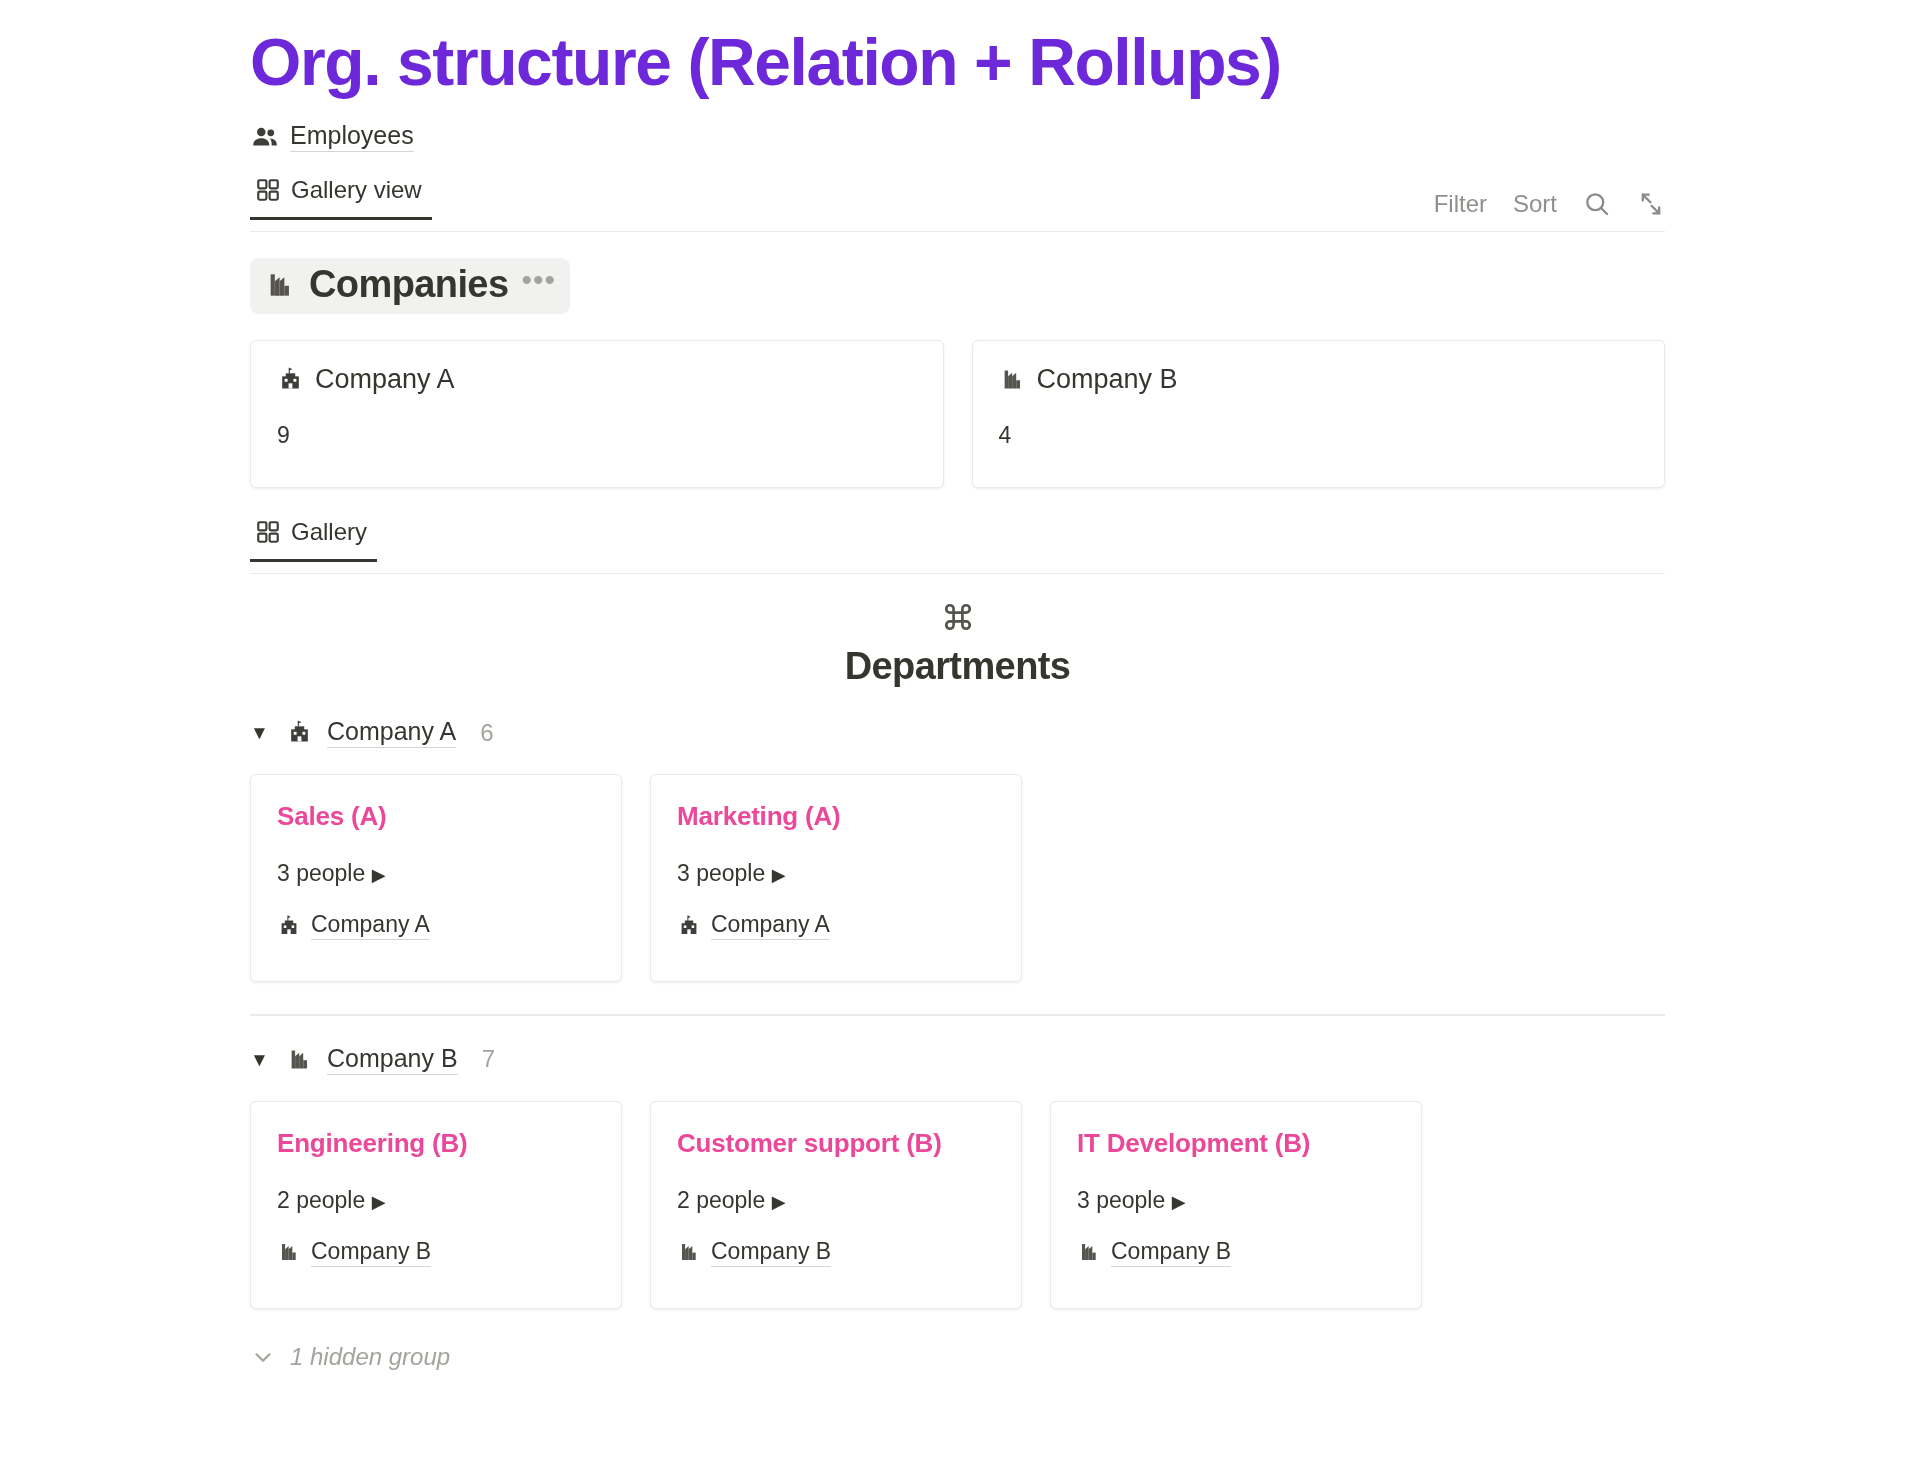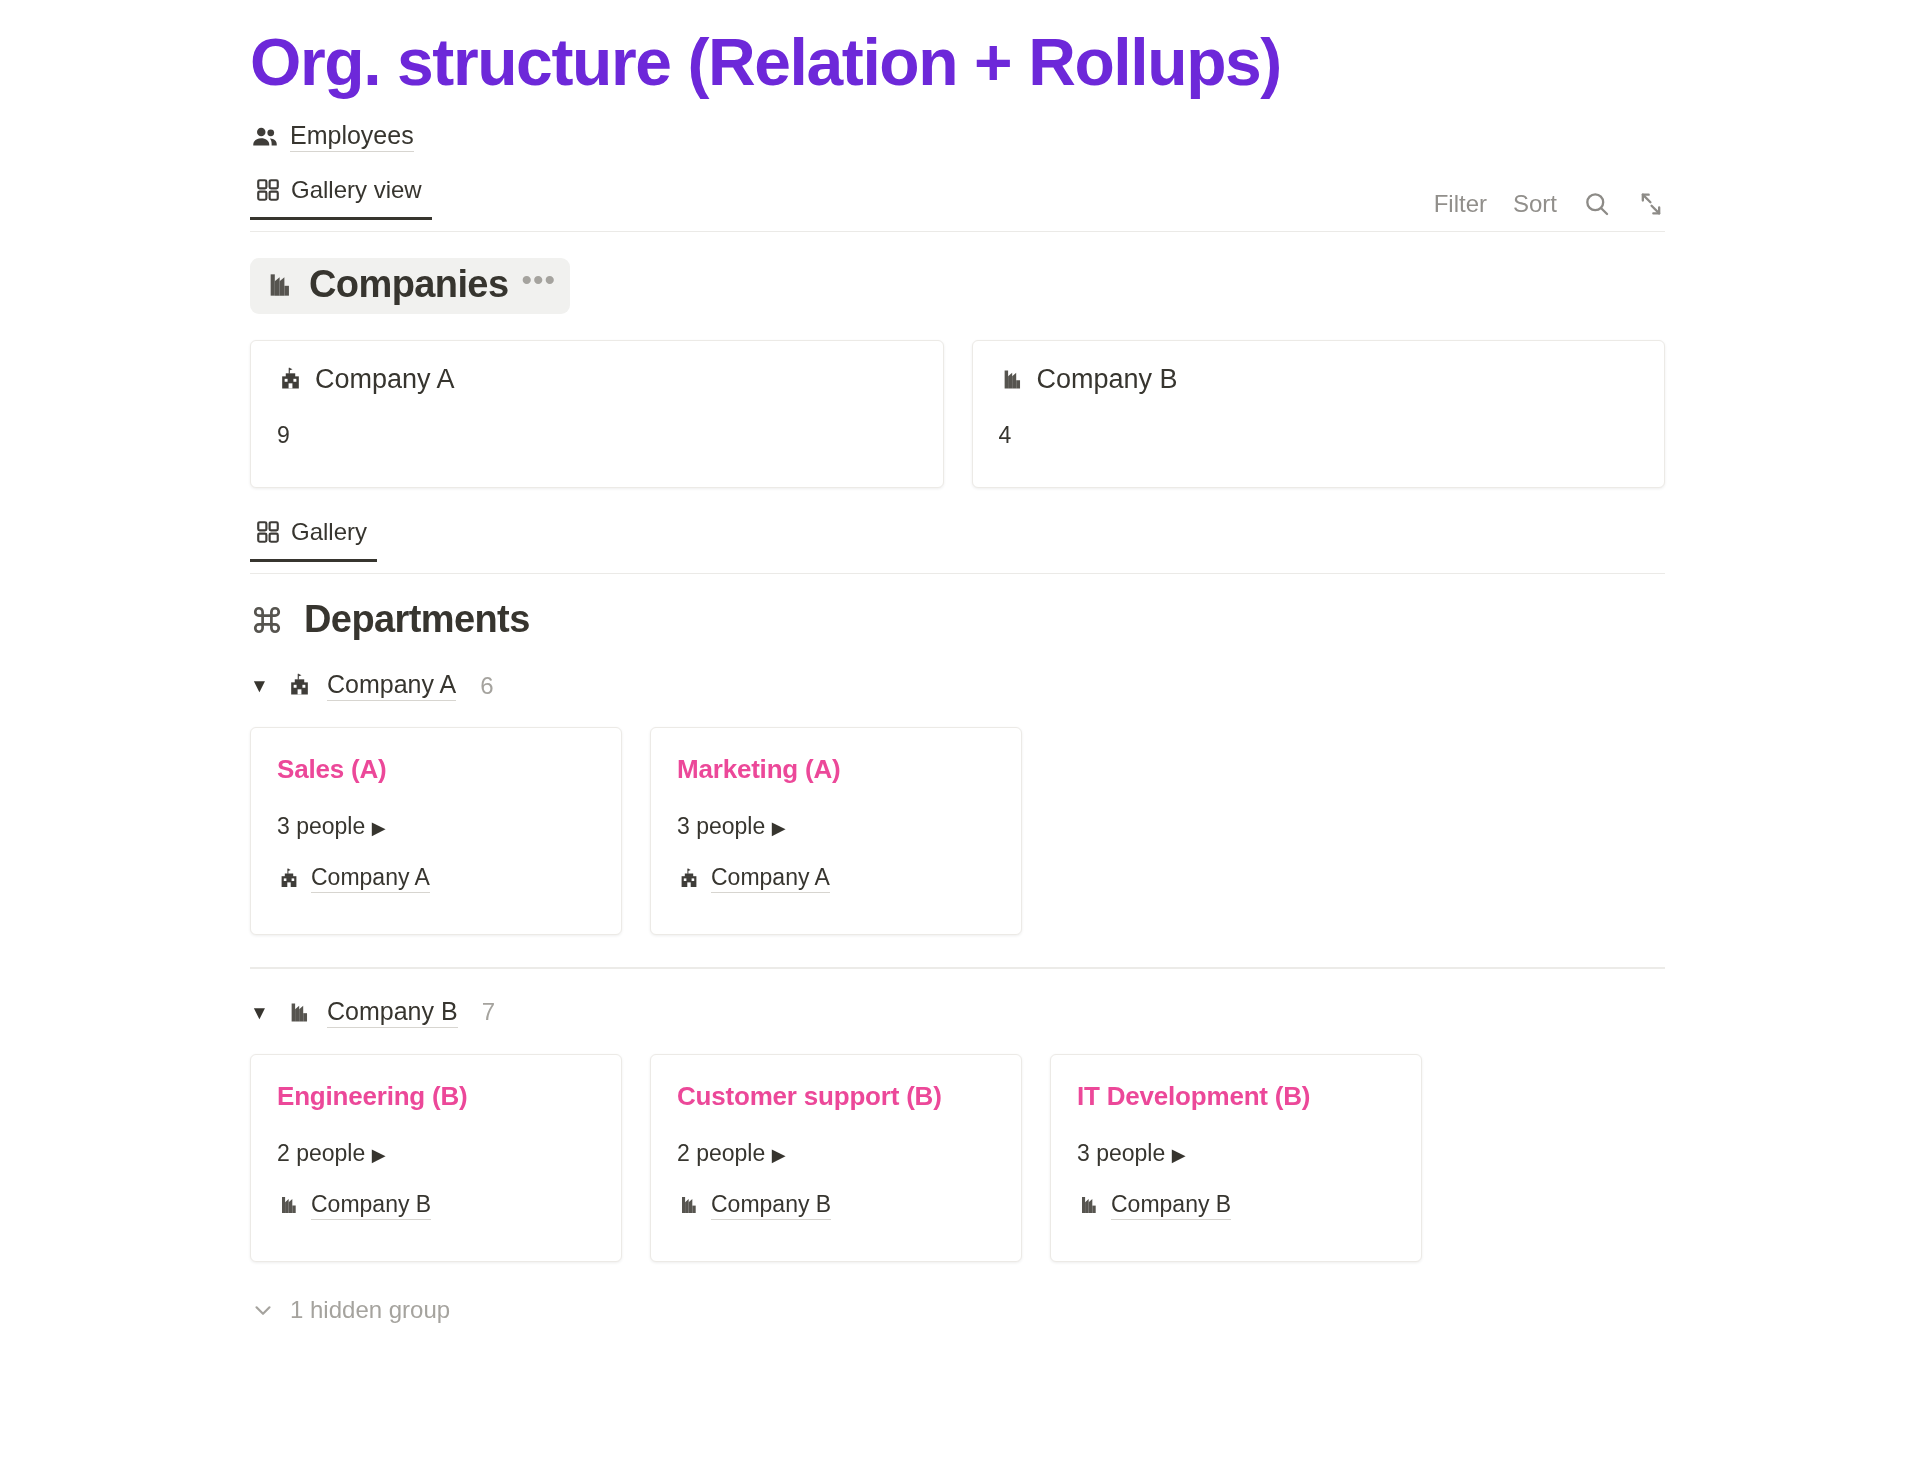--- a/index.html
+++ b/index.html
@@ -120,22 +120,23 @@
     color: #a5a39e;
     font-size: 30px;
     letter-spacing: 1px;
     line-height: 0.6;
     padding-bottom: 10px;
   }
 
   .section-head-plain {
     display: flex;
     align-items: center;
-    gap: 20px;
+    gap: 13px;
     margin: 0 0 30px 0;
+    flex-direction: column;
   }
   .section-head-plain .sh-text {
     font-size: 38px;
     font-weight: 700;
     letter-spacing: -0.6px;
     color: #37352f;
     line-height: 1.05;
   }
 
   
@@ -234,20 +235,21 @@
     width: 1415px;
   }
 
   
   .hidden-group {
     display: flex;
     align-items: center;
     gap: 14px;
     margin-top: 34px;
     cursor: pointer;
+    font-style: italic;
   }
   .hidden-group .hg-text {
     font-size: 24px;
     color: #a5a39e;
   }
 </style>
 </head>
 <body>
 
 <div class="page">

